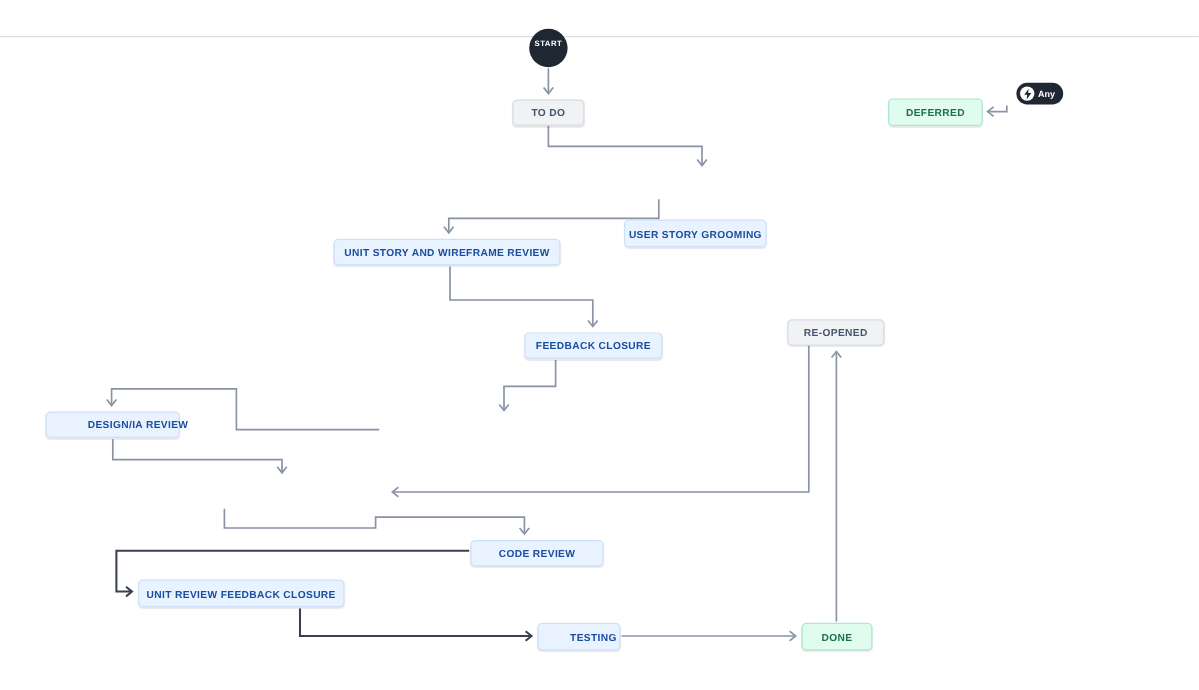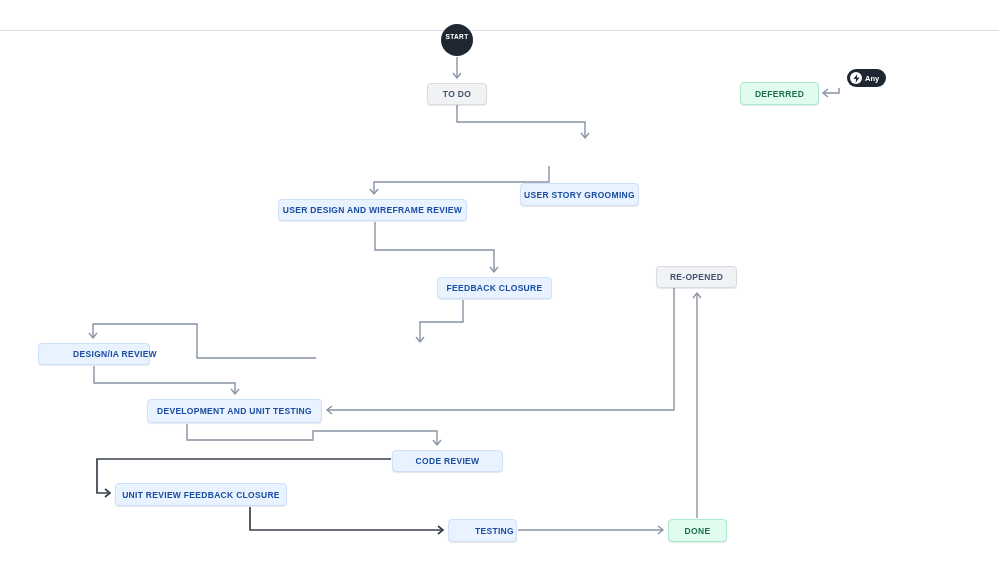--- a/index.html
+++ b/index.html
@@ -92,30 +92,29 @@
     <span class="bolt-circle">
       <svg width="7" height="9" viewBox="0 0 7 9">
           <path d="M4.2 0 L0.6 5 L3 5 L2.6 9 L6.4 3.6 L3.8 3.6 Z" fill="#1f2733"></path>
         </svg>
     </span>
     <span>Any</span>
   </div>
 
   <div class="node blue" style="left:520px;top:143px;width:119px;height:23px;margin-top:40px;">USER STORY GROOMING</div>
 
-  <div class="node blue" style="left:278px;top:199px;width:189px;height:22px;">USER DESIGN AND WIREFRAME REVIEW</div>
+  <div class="node blue" style="left:278px;top:199px;width:189px;height:22px;">UNIT STORY AND WIREFRAME REVIEW</div>
 
   <div class="node blue" style="left:437px;top:277px;width:115px;height:22px;">FEEDBACK CLOSURE</div>
 
   <div class="node gray" style="left:656px;top:266px;width:81px;height:22px;">RE-OPENED</div>
 
   <div class="node blue" style="left:38px;top:343px;width:112px;height:22px;padding-left:42px;">DESIGN/IA REVIEW</div>
 
 
-  <div class="node blue" style="left:147px;top:399px;width:175px;height:24px;">DEVELOPMENT AND UNIT TESTING</div>
 
   <div class="node blue" style="left:392px;top:450px;width:111px;height:22px;">CODE REVIEW</div>
 
   <div class="node blue" style="left:115px;top:483px;width:172px;height:23px;">UNIT REVIEW FEEDBACK CLOSURE</div>
 
   <div class="node blue" style="left:448px;top:519px;width:69px;height:23px;padding-left:24px;">TESTING</div>
 
   <div class="node green" style="left:668px;top:519px;width:59px;height:23px;">DONE</div>
 
 </div>

